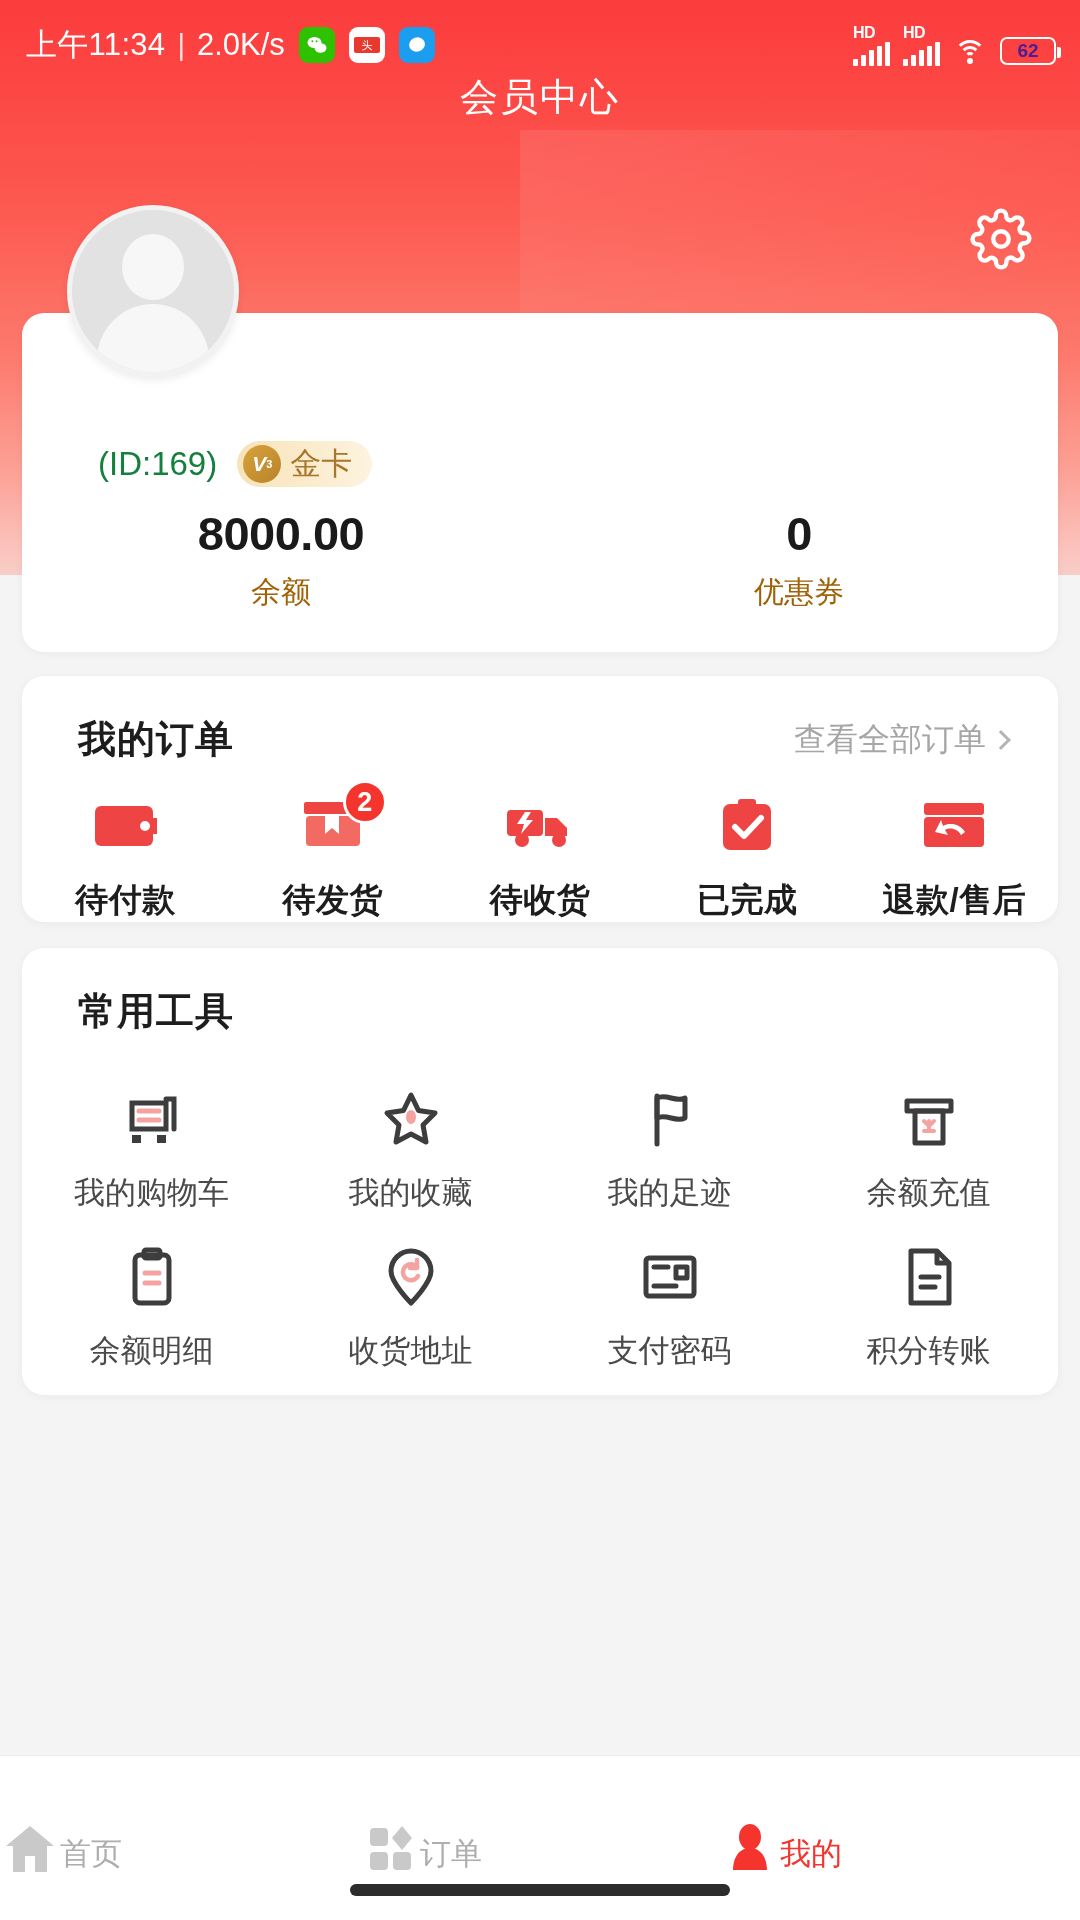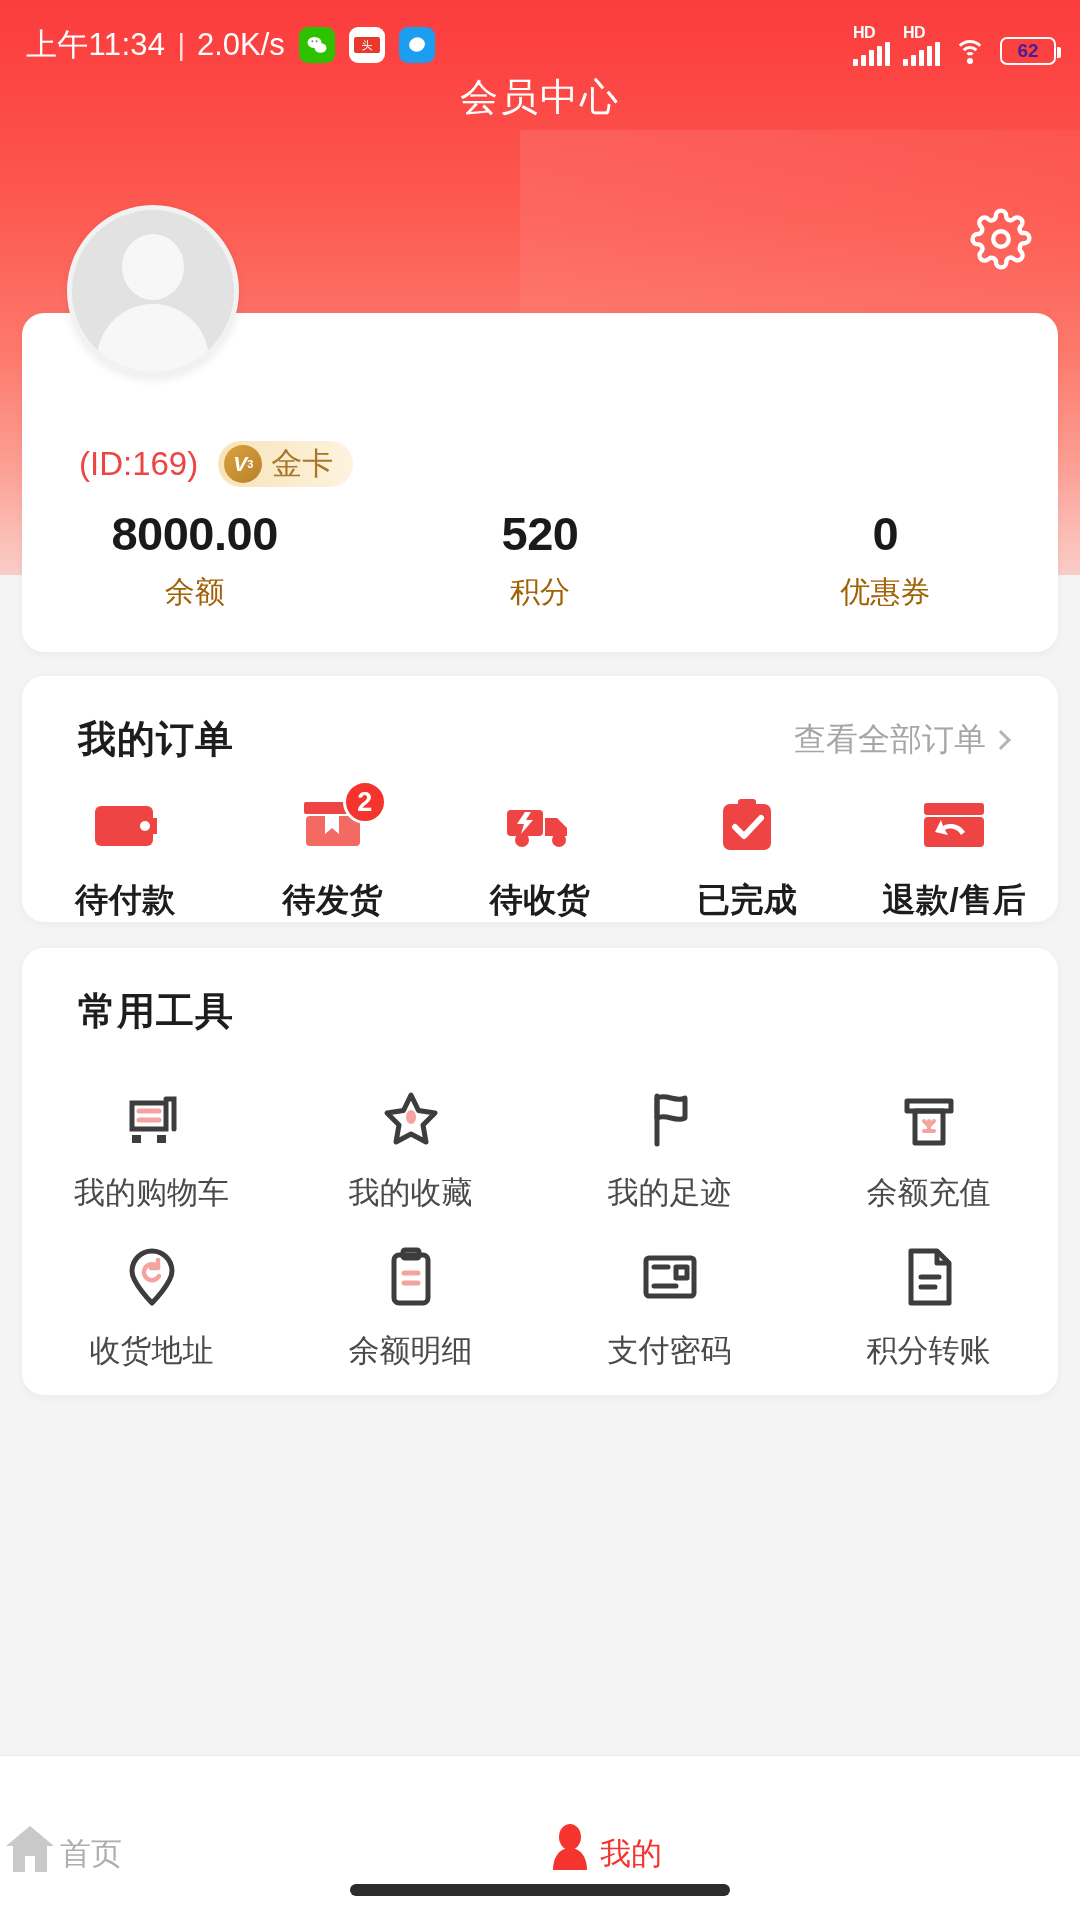--- a/index.html
+++ b/index.html
@@ -82,21 +82,21 @@
     position:absolute; left:22px; width:1036px; background:#fff;
     border-radius:22px; box-shadow:0 2px 10px rgba(0,0,0,.045); z-index:3;
   }
   #profile-card{ top:313px; height:339px; }
   #orders-card{ top:676px; height:246px; }
   #tools-card{ top:948px; height:447px; }
 
   
   .uid-row{ position:absolute; left:56px; top:128px; display:flex; align-items:center; }
   .uid-phone{ font-size:41px; font-weight:700; color:#1f1f1f; letter-spacing:.5px;}
-  .uid-id{ font-size:33px; color:#ef4444; margin-left:1px;}
+  .uid-id{ font-size:33px; color:#15803d; margin-left:20px;}
   .badge-level{
     margin-left:20px; height:46px; padding:0 20px 0 6px; border-radius:23px;
     background:linear-gradient(90deg,#f7e3b8,#fdf3df); display:flex; align-items:center; gap:9px;
   }
   .badge-medal{
     width:38px;height:38px;border-radius:50%;
     background:linear-gradient(135deg,#d9a23c,#b8822a);
     color:#fff;font-size:21px;font-weight:700;display:flex;align-items:center;justify-content:center;
     font-style:italic;
   }
@@ -231,24 +231,20 @@
       <span class="badge-text">金卡</span>
     </span>
   </div>
 
   <div class="stats">
     <div class="stat">
       <div class="v">8000.00</div>
       <div class="l">余额</div>
     </div>
     <div class="stat">
-      <div class="v">520</div>
-      <div class="l">积分</div>
-    </div>
-    <div class="stat">
       <div class="v">0</div>
       <div class="l">优惠券</div>
     </div>
   </div>
 </div>
 
 <div class="card" id="orders-card">
   <div class="sec-head">
     <span class="sec-title">我的订单</span>
     <span class="sec-more">
@@ -372,37 +368,37 @@
         <span class="tool-lbl">余额充值</span>
       </div>
 
     </div>
 
     <div class="trow">
 
       <div class="tool">
         <span class="tool-ico">
           <svg width="64" height="64" viewBox="0 0 64 64" fill="none" stroke="#3d3d3d" stroke-width="5" stroke-linejoin="round">
+              <rect x="24" y="5" width="16" height="8" rx="2"></rect>
+              <rect x="15" y="10" width="34" height="48" rx="5"></rect>
+              <path d="M25 28h14M25 38h14" stroke="#f4a3a0" stroke-width="5" stroke-linecap="round"></path>
+            </svg>
+        </span>
+        <span class="tool-lbl">余额明细</span>
+      </div>
+
+      <div class="tool">
+        <span class="tool-ico">
+          <svg width="64" height="64" viewBox="0 0 64 64" fill="none" stroke="#3d3d3d" stroke-width="5" stroke-linejoin="round">
               <path d="M32 58S12 38 12 26a20 20 0 0 1 40 0c0 12-20 32-20 32z"></path>
               <path d="M38 22a8 8 0 1 0 1 9" stroke="#f4a3a0" stroke-width="4.5" stroke-linecap="round"></path>
               <path d="M38 15v8h-7" stroke="#f4a3a0" stroke-width="4.5" stroke-linecap="round"></path>
             </svg>
         </span>
         <span class="tool-lbl">收货地址</span>
-      </div>
-
-      <div class="tool">
-        <span class="tool-ico">
-          <svg width="64" height="64" viewBox="0 0 64 64" fill="none" stroke="#3d3d3d" stroke-width="5" stroke-linejoin="round">
-              <rect x="24" y="5" width="16" height="8" rx="2"></rect>
-              <rect x="15" y="10" width="34" height="48" rx="5"></rect>
-              <path d="M25 28h14M25 38h14" stroke="#f4a3a0" stroke-width="5" stroke-linecap="round"></path>
-            </svg>
-        </span>
-        <span class="tool-lbl">余额明细</span>
       </div>
 
       <div class="tool">
         <span class="tool-ico">
           <svg width="64" height="64" viewBox="0 0 64 64" fill="none" stroke="#3d3d3d" stroke-width="5" stroke-linejoin="round">
               <rect x="8" y="13" width="48" height="38" rx="3"></rect>
               <rect x="38" y="22" width="11" height="11"></rect>
               <path d="M16 22h14M16 41h22" stroke-linecap="round"></path>
             </svg>
         </span>
@@ -429,20 +425,31 @@
   <div class="tab">
     <span class="tab-ico">
       <svg width="56" height="54" viewBox="0 0 56 54">
           <path d="M28 4L4 24h7v26h34V24h7z" fill="#c9c9c9"></path>
           <path d="M23 34h10v16H23z" fill="#fff"></path>
         </svg>
     </span>
     <span class="tab-lbl">首页</span>
   </div>
 
+  <div class="tab">
+    <span class="tab-ico">
+      <svg width="56" height="54" viewBox="0 0 56 54">
+          <rect x="8" y="6" width="18" height="18" rx="4" fill="#c9c9c9"></rect>
+          <path d="M40 4l10 12-10 12-10-12z" fill="#c9c9c9"></path>
+          <rect x="8" y="30" width="18" height="18" rx="4" fill="#c9c9c9"></rect>
+          <rect x="31" y="30" width="18" height="18" rx="4" fill="#c9c9c9"></rect>
+        </svg>
+    </span>
+    <span class="tab-lbl">订单</span>
+  </div>
 
   <div class="tab active">
     <span class="tab-ico">
       <svg width="56" height="54" viewBox="0 0 56 54">
           <ellipse cx="28" cy="15" rx="11" ry="13" fill="#f5342e"></ellipse>
           <path d="M28 26c-11 0-17 10-17 22h34c0-12-6-22-17-22z" fill="#f5342e"></path>
         </svg>
     </span>
     <span class="tab-lbl">我的</span>
   </div>

